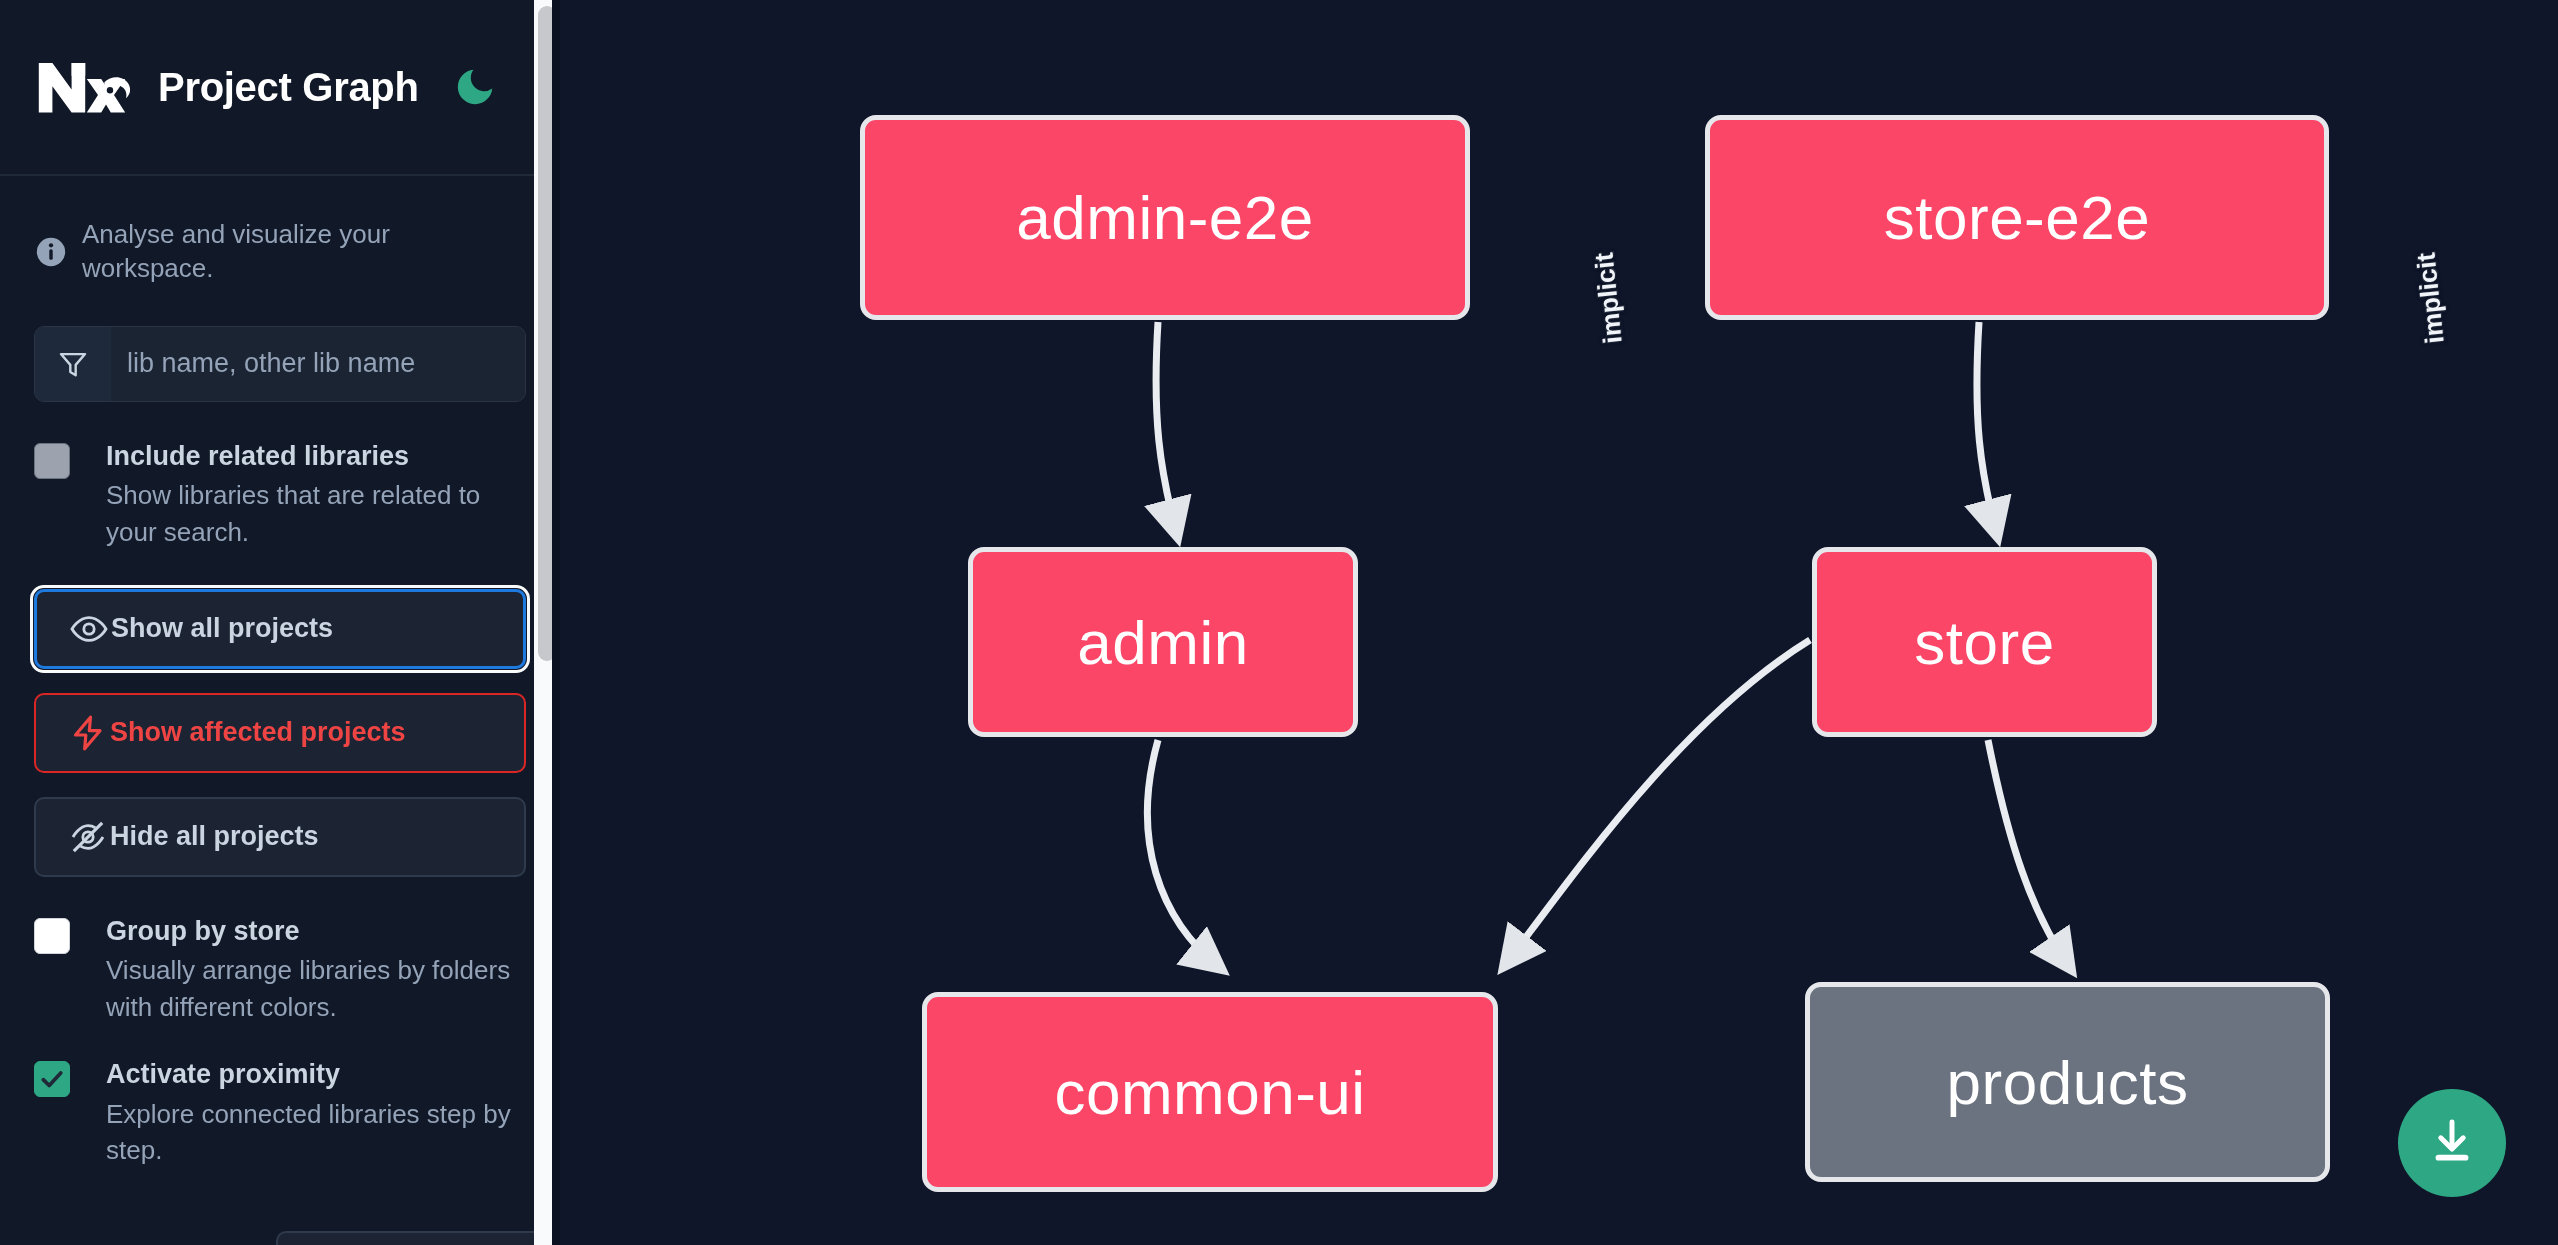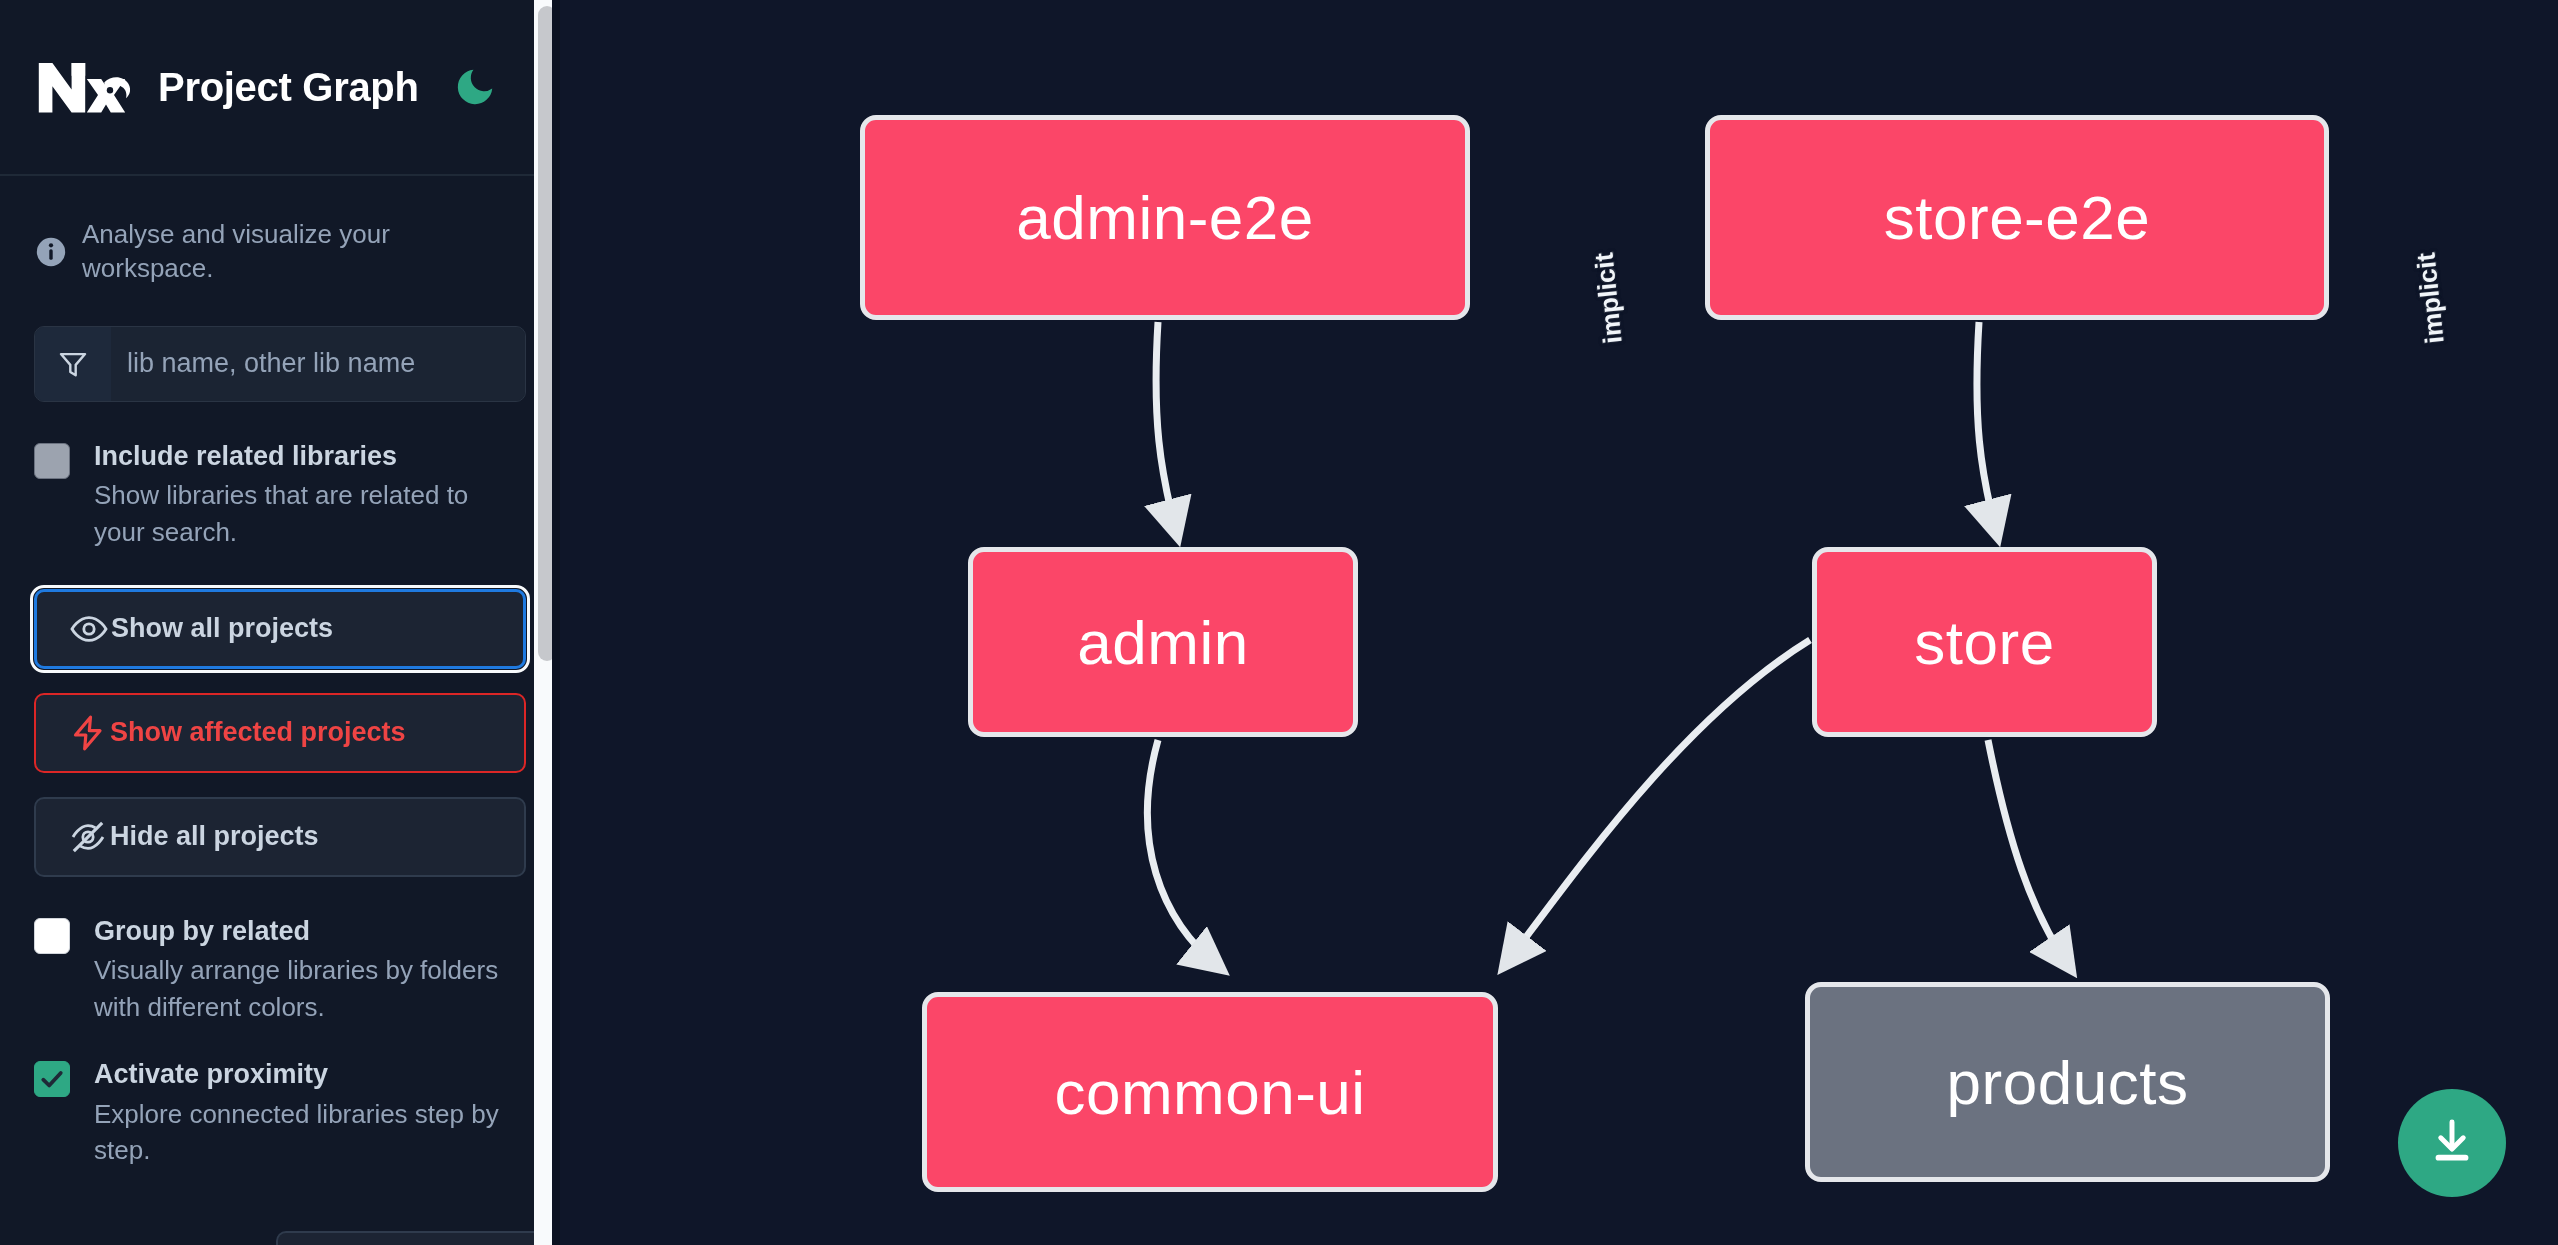--- a/index.html
+++ b/index.html
@@ -99,21 +99,21 @@
     color: #f9a8d4;
     font-size: 27px;
     font-family: "Liberation Sans", sans-serif;
     padding: 0 16px;
   }
   .search-input::placeholder { color: #94a3b8; }
 
   .check-block {
     display: flex;
     padding: 36px 34px 0 34px;
-    gap: 24px;
+    gap: 36px;
   }
   .check-block.tight { padding-top: 30px; }
   .cbox {
     flex: 0 0 36px;
     width: 36px;
     height: 36px;
     border-radius: 6px;
     margin-top: 5px;
     cursor: pointer;
     display: flex;
@@ -335,21 +335,21 @@
               <line x1="3.5" y1="20.5" x2="20.5" y2="3.5" stroke="#cbd5e1" stroke-width="1.9"></line>
             </svg>
           </span>
           <span class="lbl">Hide all projects</span>
         </div>
       </div>
 
       <div class="check-block">
         <span class="cbox white"></span>
         <span class="check-texts">
-          <div class="check-label">Group by related</div>
+          <div class="check-label">Group by store</div>
           <div class="check-desc">Visually arrange libraries by folders with different colors.</div>
         </span>
       </div>
 
       <div class="check-block tight">
         <span class="cbox green">
           <svg viewBox="0 0 24 24" width="28" height="28" aria-hidden="true">
             <path fill="none" stroke="#1f2937" stroke-width="3.2" stroke-linecap="round" stroke-linejoin="round" d="M4.5 12.6 9.6 17.6 19.5 6.8"></path>
           </svg>
         </span>

